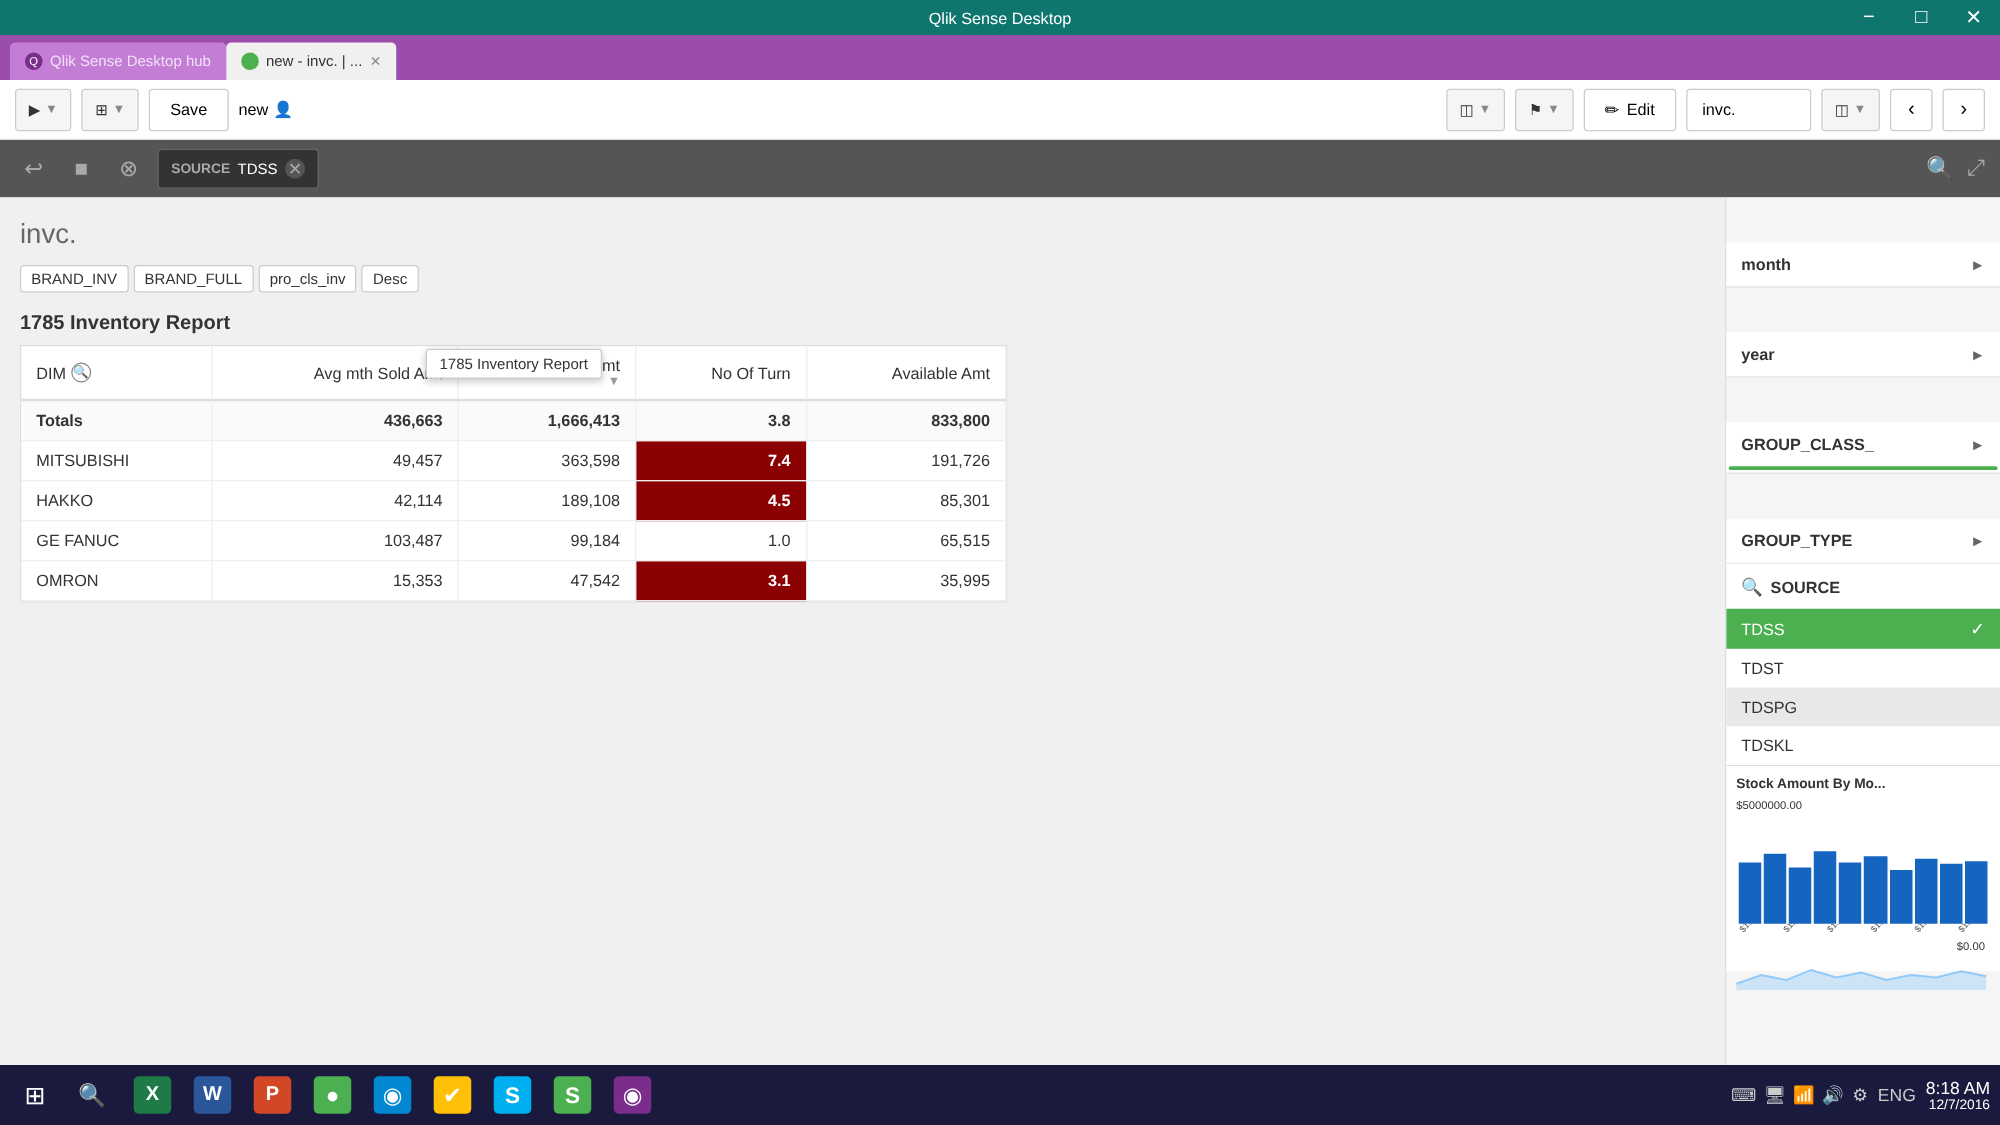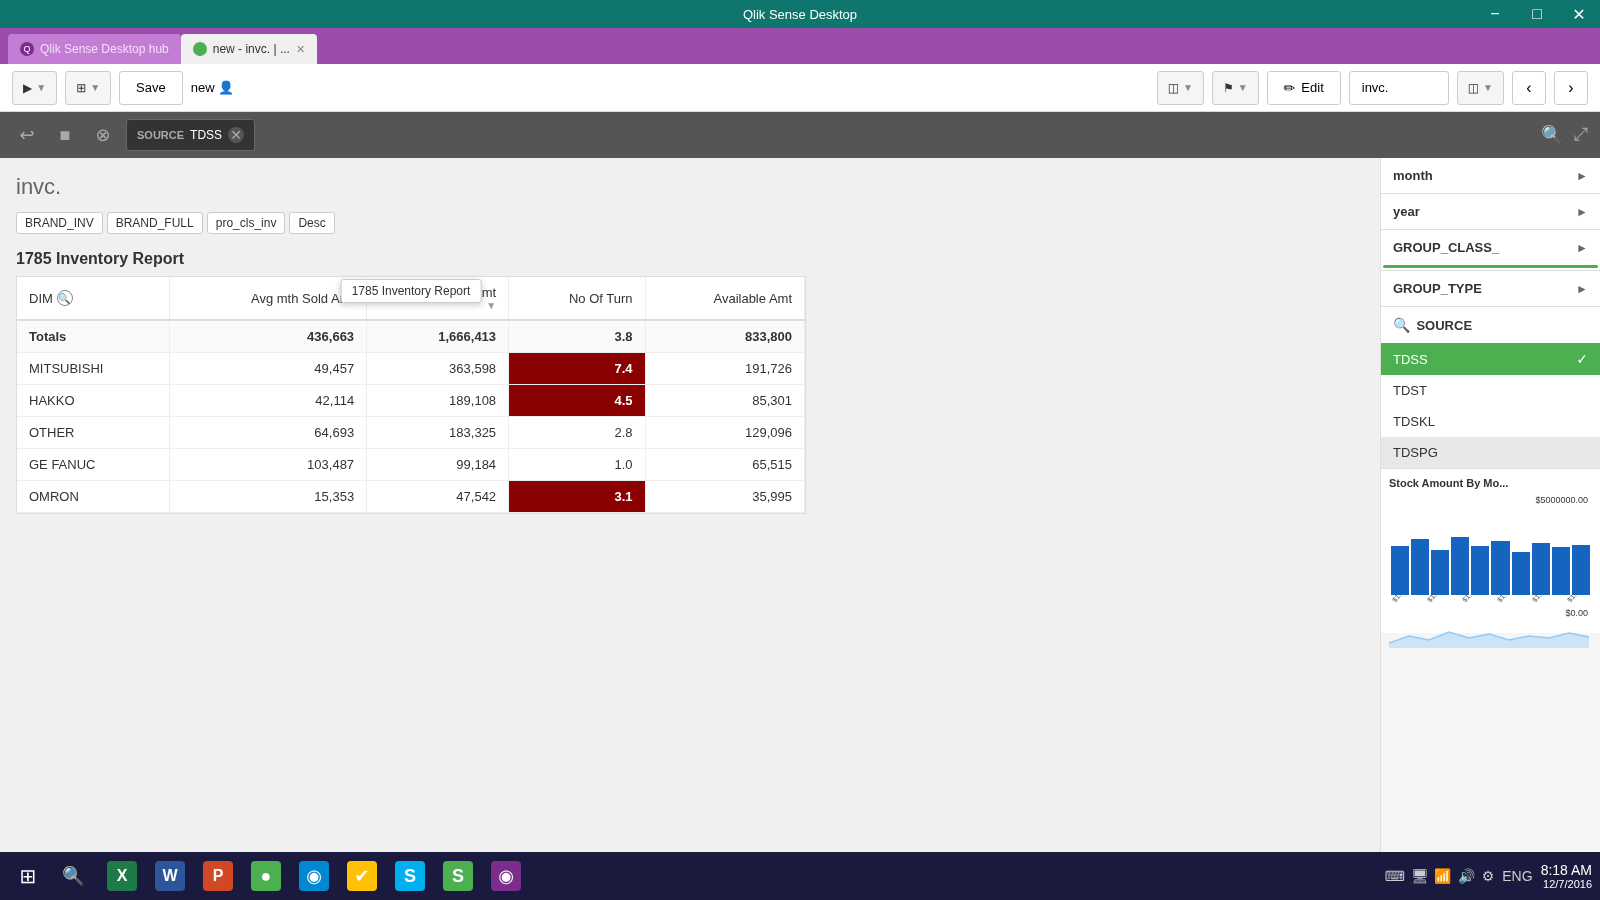--- a/index.html
+++ b/index.html
@@ -285,20 +285,21 @@
     .right-sidebar {
       width: 220px;
       background: #f5f5f5;
       border-left: 1px solid #ddd;
       overflow-y: auto;
     }
     .filter-item {
       border-bottom: 1px solid #ddd;
       background: white;
       margin-bottom: 0;
+      margin-top: 36px;
     }
     .filter-header {
       display: flex;
       align-items: center;
       justify-content: space-between;
       padding: 10px 12px;
       cursor: pointer;
       background: white;
     }
     .filter-title {
@@ -563,27 +564,20 @@
     <td>191,726</td>
   </tr>
             <tr>
     <td>HAKKO</td>
     <td>42,114</td>
     <td>189,108</td>
     <td style="background:#8B0000;color:white;font-weight:bold;margin-top:43px;">4.5</td>
     <td>85,301</td>
   </tr>
             <tr>
-    <td>OTHER</td>
-    <td>64,693</td>
-    <td>183,325</td>
-    <td style="background:transparent;color:#333;font-weight:normal;">2.8</td>
-    <td>129,096</td>
-  </tr>
-            <tr>
     <td>GE FANUC</td>
     <td>103,487</td>
     <td>99,184</td>
     <td style="background:transparent;color:#333;font-weight:normal;">1.0</td>
     <td>65,515</td>
   </tr>
             <tr>
     <td>OMRON</td>
     <td>15,353</td>
     <td>47,542</td>
@@ -628,32 +622,32 @@
         <span class="source-search-icon">🔍</span>
         <span class="source-title">SOURCE</span>
       </div>
       <div class="source-list-item selected">
         <span>TDSS</span>
         <span class="check">✓</span>
       </div>
       <div class="source-list-item">
         <span>TDST</span>
       </div>
+      <div class="source-list-item alt">
+        <span>TDSPG</span>
+      </div>
       <div class="source-list-item">
         <span>TDSKL</span>
-      </div>
-      <div class="source-list-item alt">
-        <span>TDSPG</span>
       </div>
     </div>
 
     <div class="chart-section">
       <div class="chart-title">Stock Amount By Mo...</div>
       <div style="position:relative;width:100%;height:130px;">
-        <div style="font-size:9px;color:#333;text-align:right;padding-right:4px;">$5000000.00</div>
+        <div style="font-size:9px;color:#333;padding-right:4px;">$5000000.00</div>
         <div style="display:flex;align-items:flex-end;height:90px;gap:2px;padding:0 2px;">
           <div style="flex:1;height:55%;background:#1565C0;"></div>
           <div style="flex:1;height:62%;background:#1565C0;"></div>
           <div style="flex:1;height:50%;background:#1565C0;"></div>
           <div style="flex:1;height:65%;background:#1565C0;"></div>
           <div style="flex:1;height:55%;background:#1565C0;"></div>
           <div style="flex:1;height:60%;background:#1565C0;"></div>
           <div style="flex:1;height:48%;background:#1565C0;"></div>
           <div style="flex:1;height:58%;background:#1565C0;"></div>
           <div style="flex:1;height:53%;background:#1565C0;"></div>

